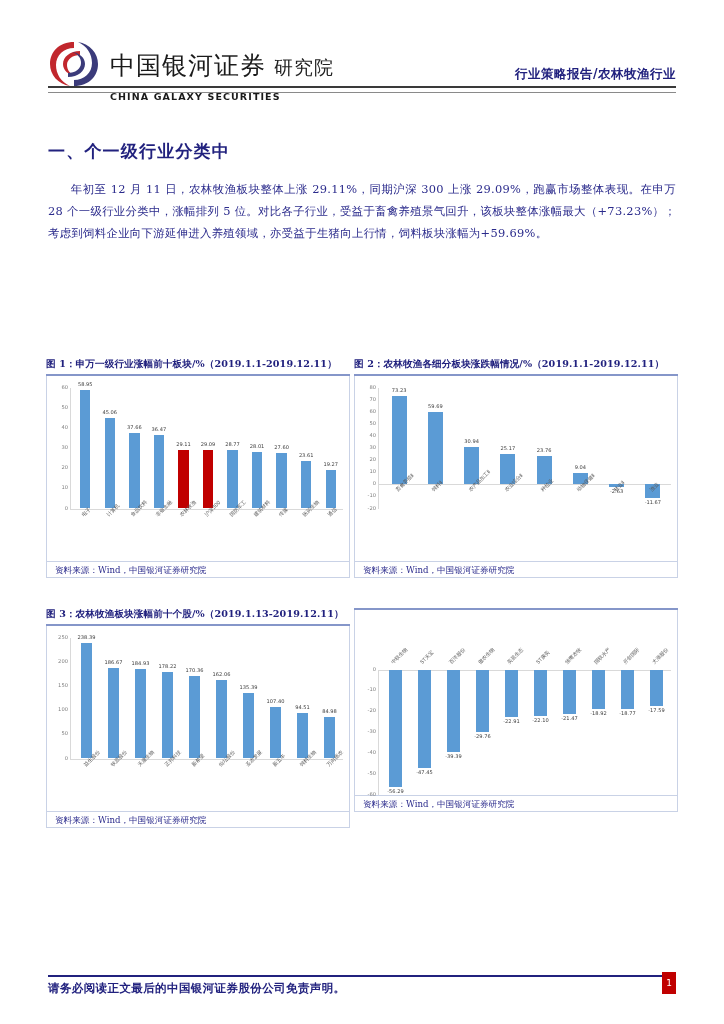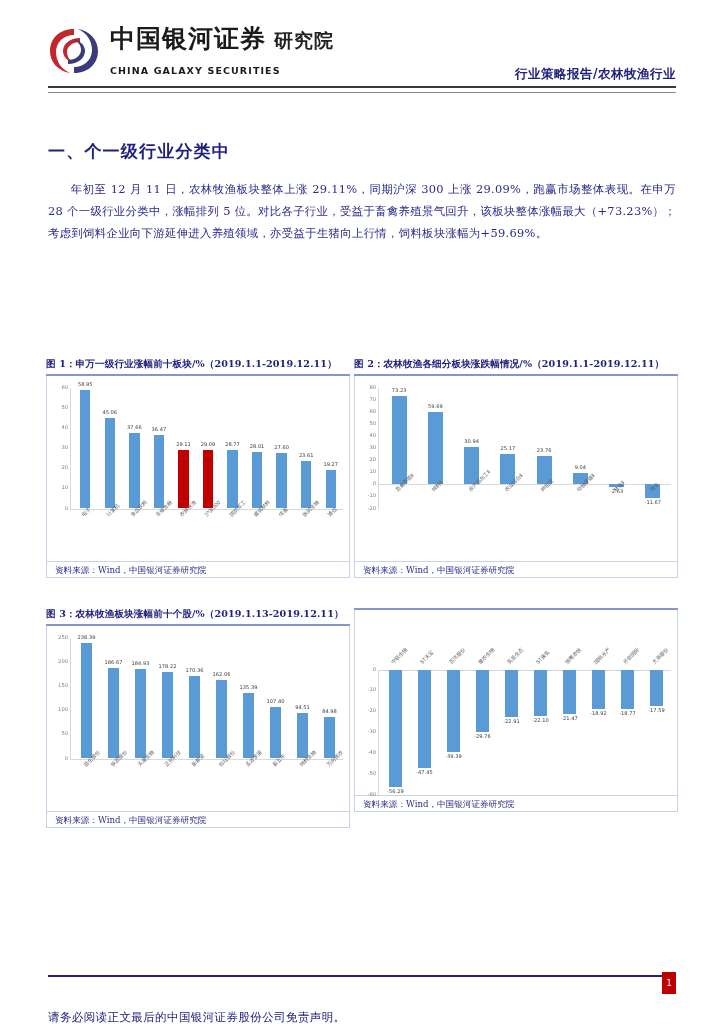--- a/index.html
+++ b/index.html
@@ -15,22 +15,23 @@
   .page { position:relative; width:724px; height:1024px; }
 
   
   .header { position:absolute; left:0; top:0; width:724px; height:100px; }
   .logo-wrap { position:absolute; left:48px; top:26px; display:flex; align-items:center; }
   .logo-mark { width:52px; height:50px; position:relative; margin-right:10px; }
   .logo-mark svg { display:block; }
   .logo-text { display:flex; flex-direction:column; justify-content:center; }
   .logo-cn {
     font-family:"DejaVu Sans","Liberation Sans",sans-serif;
-    font-size:25px; font-weight:bold; color:#1a1a1a; letter-spacing:1px;
+    font-size:25px; font-weight:normal; color:#1a1a1a; letter-spacing:1px;
     line-height:1.05;
+    margin-top:27px;
   }
   .logo-cn .sub { font-size:19px; margin-left:8px; color:#222; }
   .logo-en {
     font-family:"DejaVu Sans","Liberation Sans",sans-serif;
     font-size:9.5px; font-weight:bold; color:#1a1a1a; letter-spacing:1.1px;
     margin-top:12px;
   }
   .header-rule-top {
     position:absolute; left:48px; top:86px; width:628px; height:2px; background:#3a3a3a;
   }
@@ -98,23 +99,23 @@
     font-size:5.1px; color:#595959; white-space:nowrap; line-height:1;
     transform-origin:left top; transform:rotate(-45deg);
   }
   .xlabel.up {
     transform-origin:left bottom; transform:rotate(-45deg);
   }
 
   
   .footer-rule { position:absolute; left:48px; top:975px; width:628px; height:1.6px; background:#21217e; }
   .footer-text {
-    position:absolute; left:48px; top:1010px;
-    font-family:"DejaVu Serif","Liberation Serif",serif;
-    font-size:11.5px; font-weight:normal; color:#21217e; letter-spacing:0.4px;
+    position:absolute; left:48px; top:981px;
+    font-family:"DejaVu Serif","Liberation Serif",serif;
+    font-size:11.5px; font-weight:bold; color:#21217e; letter-spacing:0.4px;
   }
   .page-badge {
     position:absolute; right:48px; top:972px; width:14px; height:22px;
     background:#c00000; color:#fff; font-family:"DejaVu Sans","Liberation Sans",sans-serif;
     font-size:9px; display:flex; align-items:center; justify-content:center;
   }
 </style>
 </head>
 <body>
 

